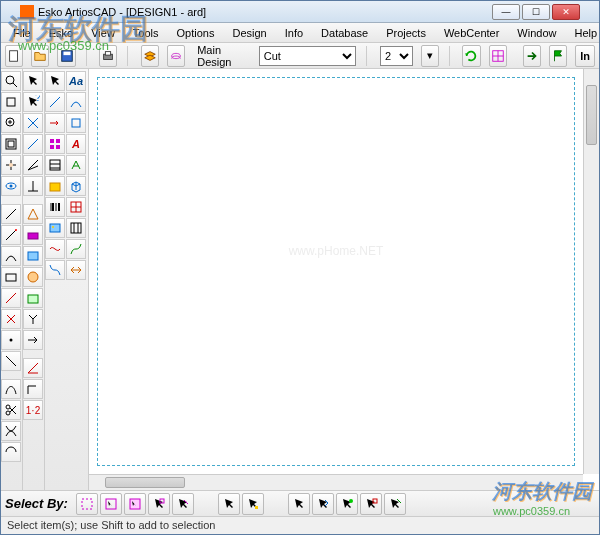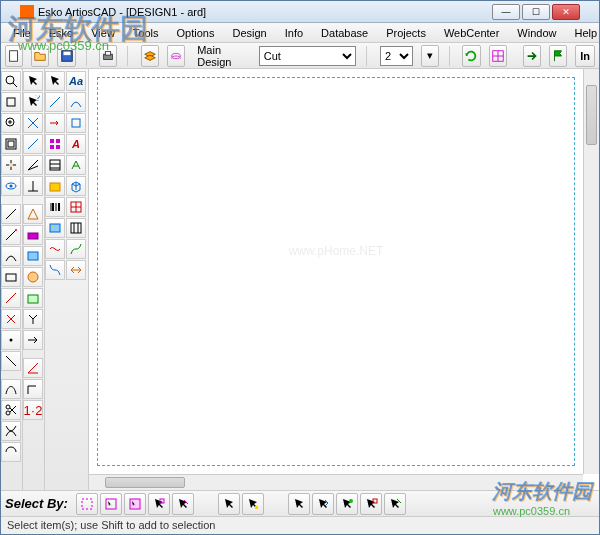--- a/index.html
+++ b/index.html
@@ -325,21 +325,21 @@
       <div class="tcbtn">
           <svg viewBox="0 0 14 14">
             <path d="M2 12L12 2M2 12h10" fill="none" stroke="#c00"></path>
           </svg>
         </div>
       <div class="tcbtn">
           <svg viewBox="0 0 14 14">
             <path d="M2 12v-8h8" fill="none" stroke="#000"></path>
           </svg>
         </div>
-      <div class="tcbtn" style="font-size:13px;color:#c00">1·2</div>
+      <div class="tcbtn" style="font-size:10px;color:#c00">1·2</div>
     </div>
 
     <div class="toolcol wide">
       <div class="tcbtn">
           <svg viewBox="0 0 14 14">
             <path d="M3 2l2 9 2-3 3 3 1-1-3-3 3-2z" fill="#000"></path>
           </svg>
         </div>
       <div class="tcbtn" style="font-style:italic;font-weight:bold;color:#048">Aa</div>
       <div class="tcbtn">

